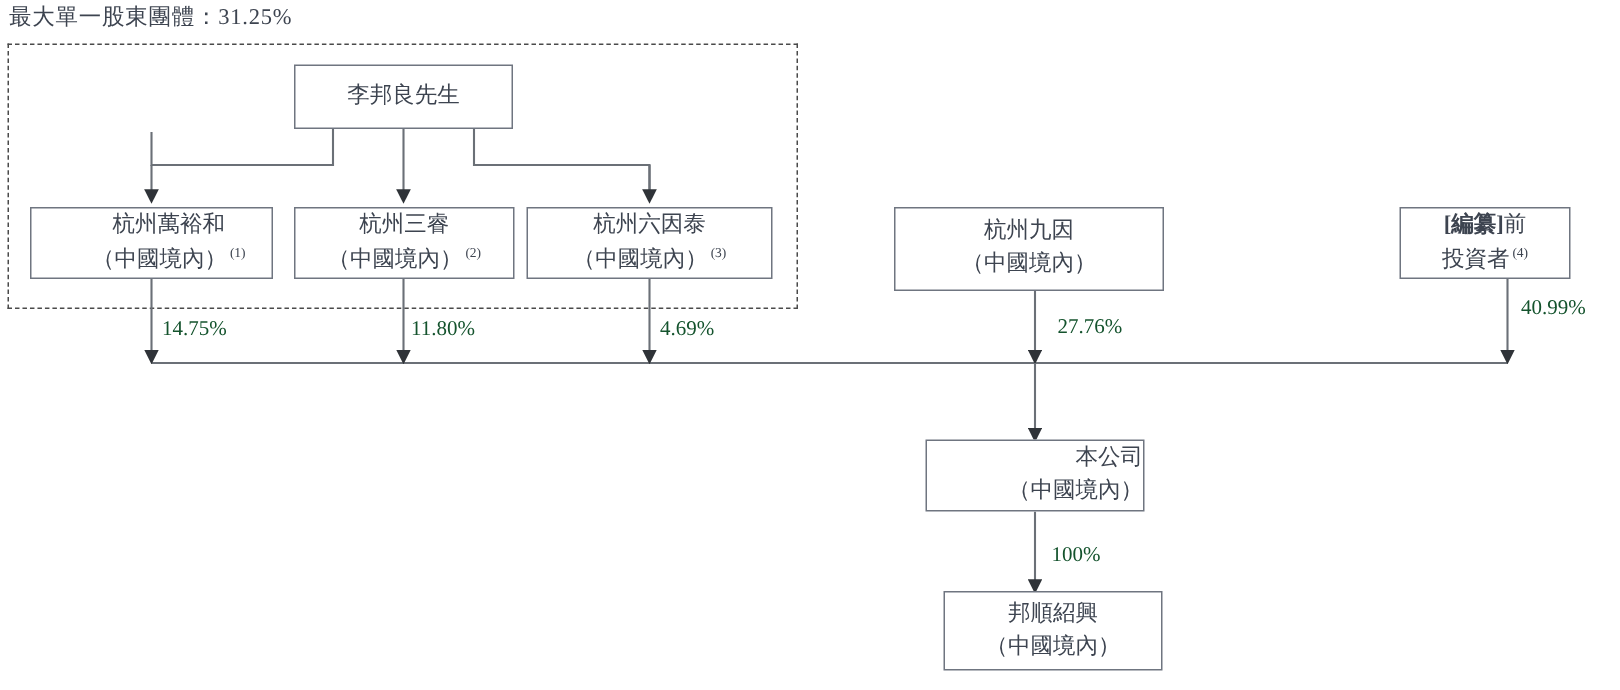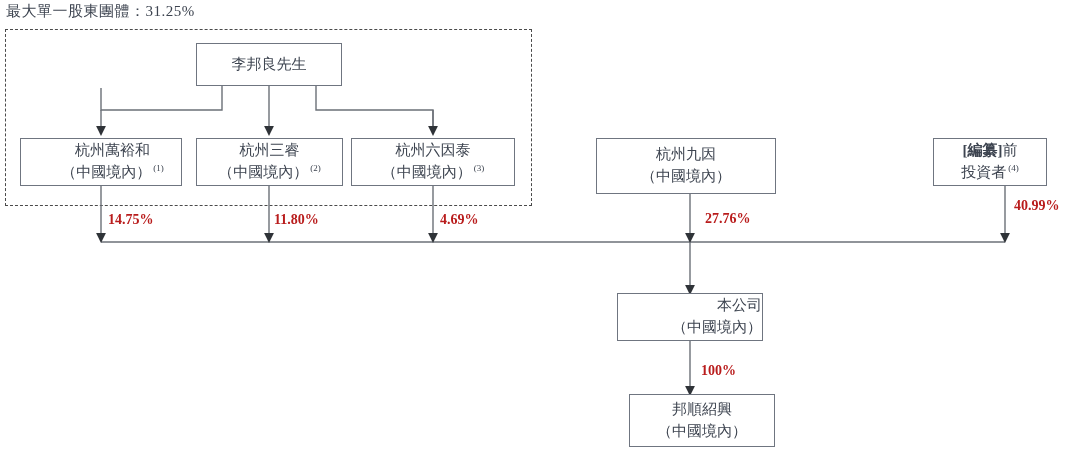--- a/index.html
+++ b/index.html
@@ -63,23 +63,22 @@
   .node .l2 { white-space: nowrap; }
   .node sup {
     font-size: 9px;
     vertical-align: super;
     margin-left: 2px;
   }
   .node b { font-weight: bold; }
   .pct {
     position: absolute;
     font-size: 14px;
-    color: #b91c1c;
+    color: #14532d;
     white-space: nowrap;
-    font-weight: bold;
   }
 </style>
 </head>
 <body>
 
 <div id="canvas">
 
   <div class="top-label">最大單一股東團體：31.25%</div>
 
   <div class="group-frame"></div>

